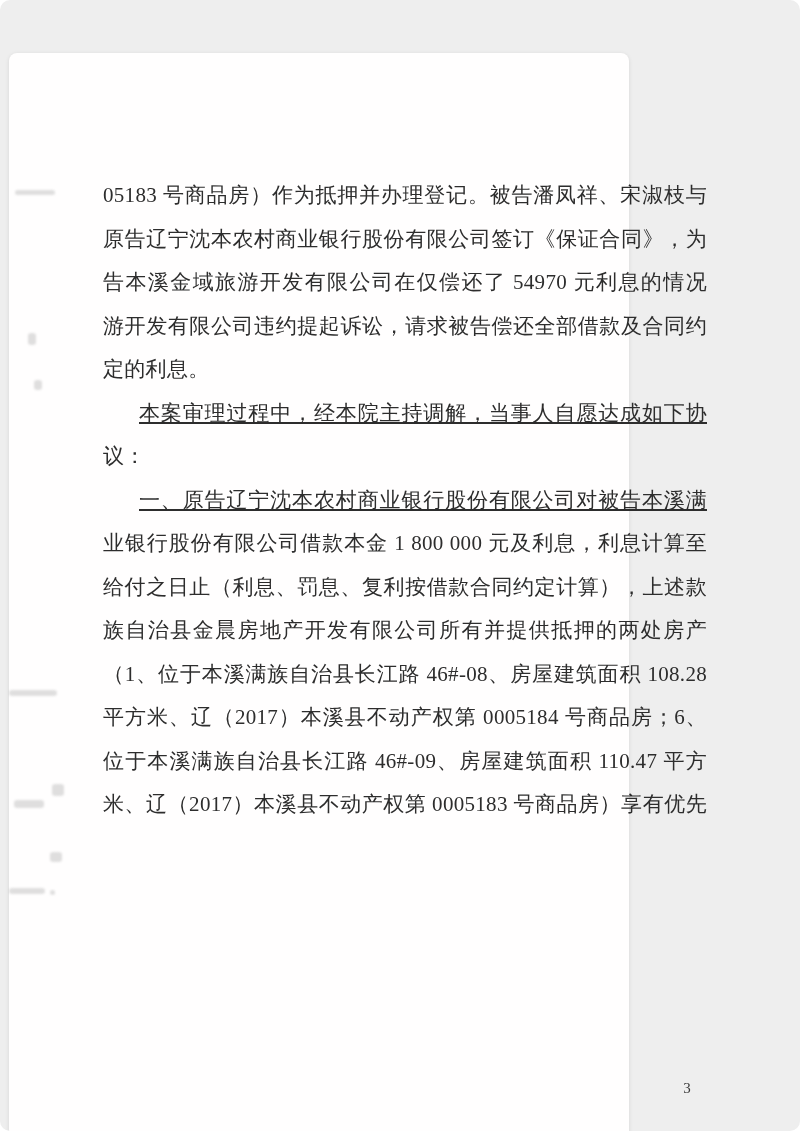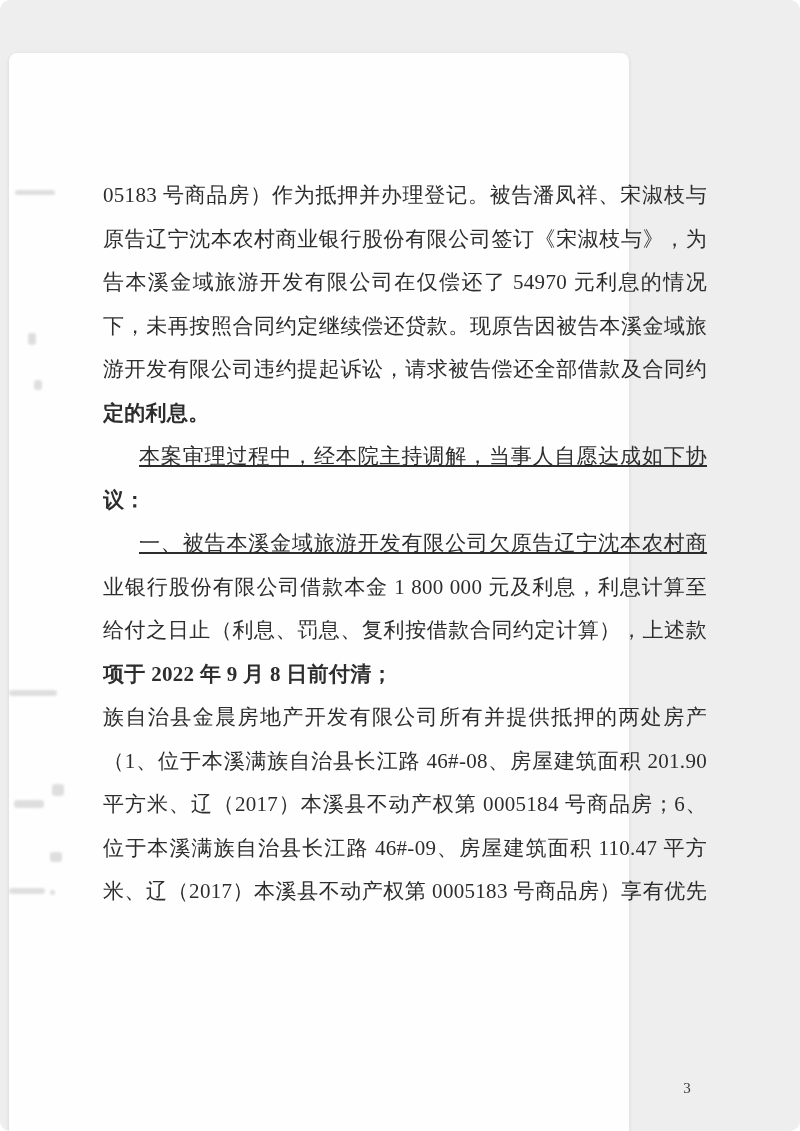--- a/index.html
+++ b/index.html
@@ -40,21 +40,20 @@
     height: 43.5px;
     line-height: 43.5px;
     overflow: hidden;
     text-align: justify;
     text-align-last: justify;
     white-space: normal;
   }
   .ln.end {
     text-align: left;
     text-align-last: left;
-    font-weight: bold;
   }
   .ln.ind {
     text-indent: 36px;
     text-decoration: underline;
   }
   .pagenum {
     position: absolute;
     left: 669px;  
     top: 1027px;  
     width: 18px;
@@ -81,33 +80,31 @@
   .a9 { left: 41px; top: 837px; width:  5px; height: 5px; }
 </style>
 </head>
 <body>
 
 <div class="canvas">
   <div class="page">
 
     <div class="textblock">
       <div class="ln">05183 号商品房）作为抵押并办理登记。被告潘凤祥、宋淑枝与</div>
-      <div class="ln">原告辽宁沈本农村商业银行股份有限公司签订《宋淑枝与》，为</div>
+      <div class="ln">原告辽宁沈本农村商业银行股份有限公司签订《保证合同》，为</div>
       <div class="ln">告本溪金域旅游开发有限公司在仅偿还了 54970 元利息的情况</div>
-      <div class="ln">下，未再按照合同约定继续偿还贷款。现原告因被告本溪金域旅</div>
       <div class="ln">游开发有限公司违约提起诉讼，请求被告偿还全部借款及合同约</div>
       <div class="ln end">定的利息。</div>
       <div class="ln ind">本案审理过程中，经本院主持调解，当事人自愿达成如下协</div>
       <div class="ln end">议：</div>
-      <div class="ln ind">一、被告本溪金域旅游开发有限公司欠原告辽宁沈本农村商</div>
+      <div class="ln ind">一、原告辽宁沈本农村商业银行股份有限公司对被告本溪满</div>
       <div class="ln">业银行股份有限公司借款本金 1 800 000 元及利息，利息计算至</div>
       <div class="ln">给付之日止（利息、罚息、复利按借款合同约定计算），上述款</div>
-      <div class="ln end">项于 2022 年 9 月 8 日前付清；</div>
       <div class="ln">族自治县金晨房地产开发有限公司所有并提供抵押的两处房产</div>
-      <div class="ln">（1、位于本溪满族自治县长江路 46#-08、房屋建筑面积 201.90</div>
+      <div class="ln">（1、位于本溪满族自治县长江路 46#-08、房屋建筑面积 108.28</div>
       <div class="ln">平方米、辽（2017）本溪县不动产权第 0005184 号商品房；6、</div>
       <div class="ln">位于本溪满族自治县长江路 46#-09、房屋建筑面积 110.47 平方</div>
       <div class="ln">米、辽（2017）本溪县不动产权第 0005183 号商品房）享有优先</div>
     </div>
 
     <div class="pagenum">3</div>
 
     <div class="artifact a1"></div>
     <div class="artifact a2"></div>
     <div class="artifact a3"></div>

